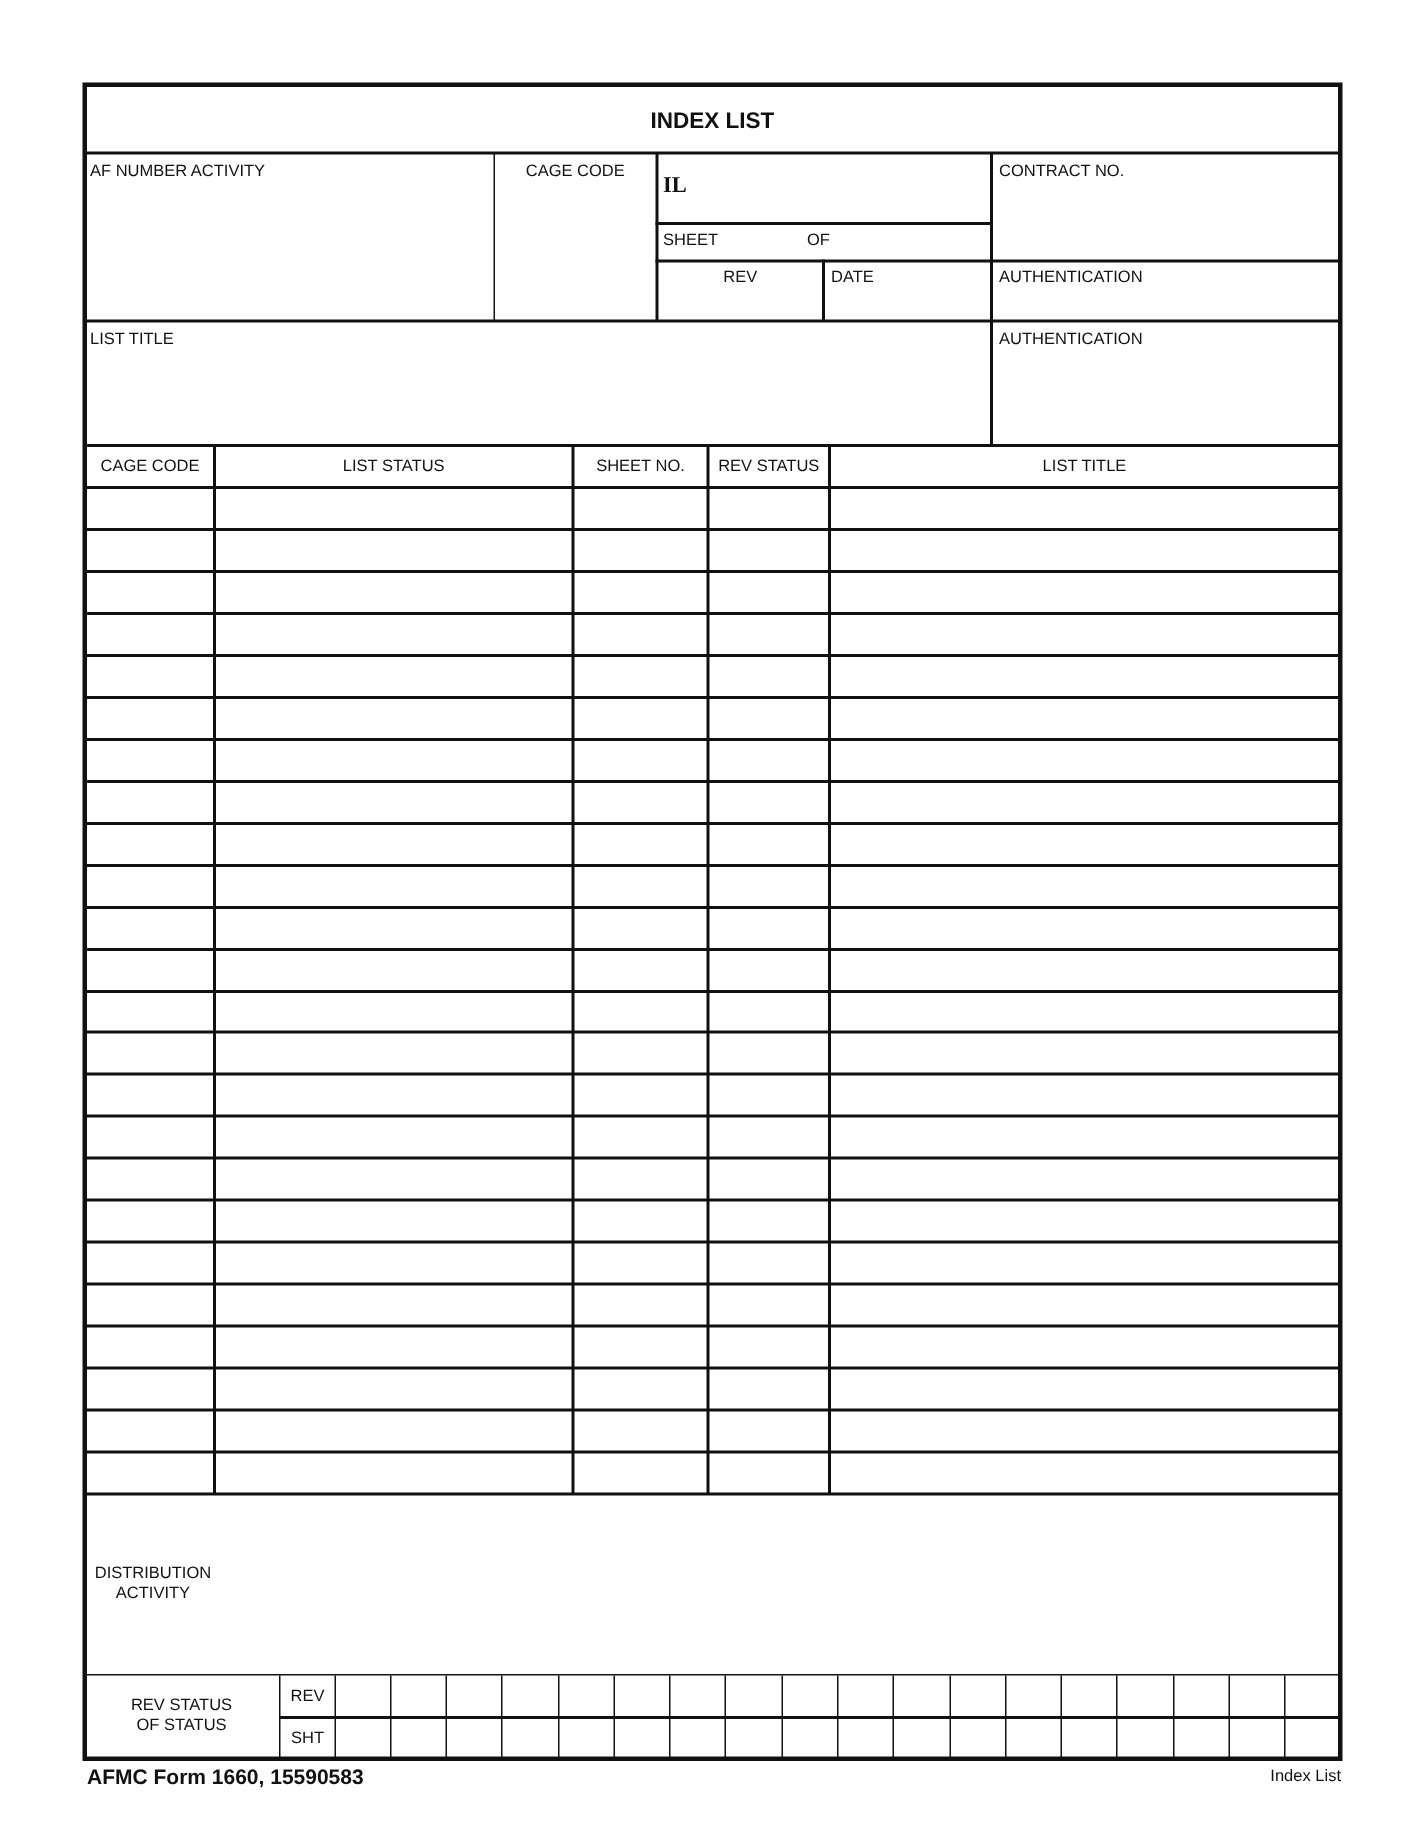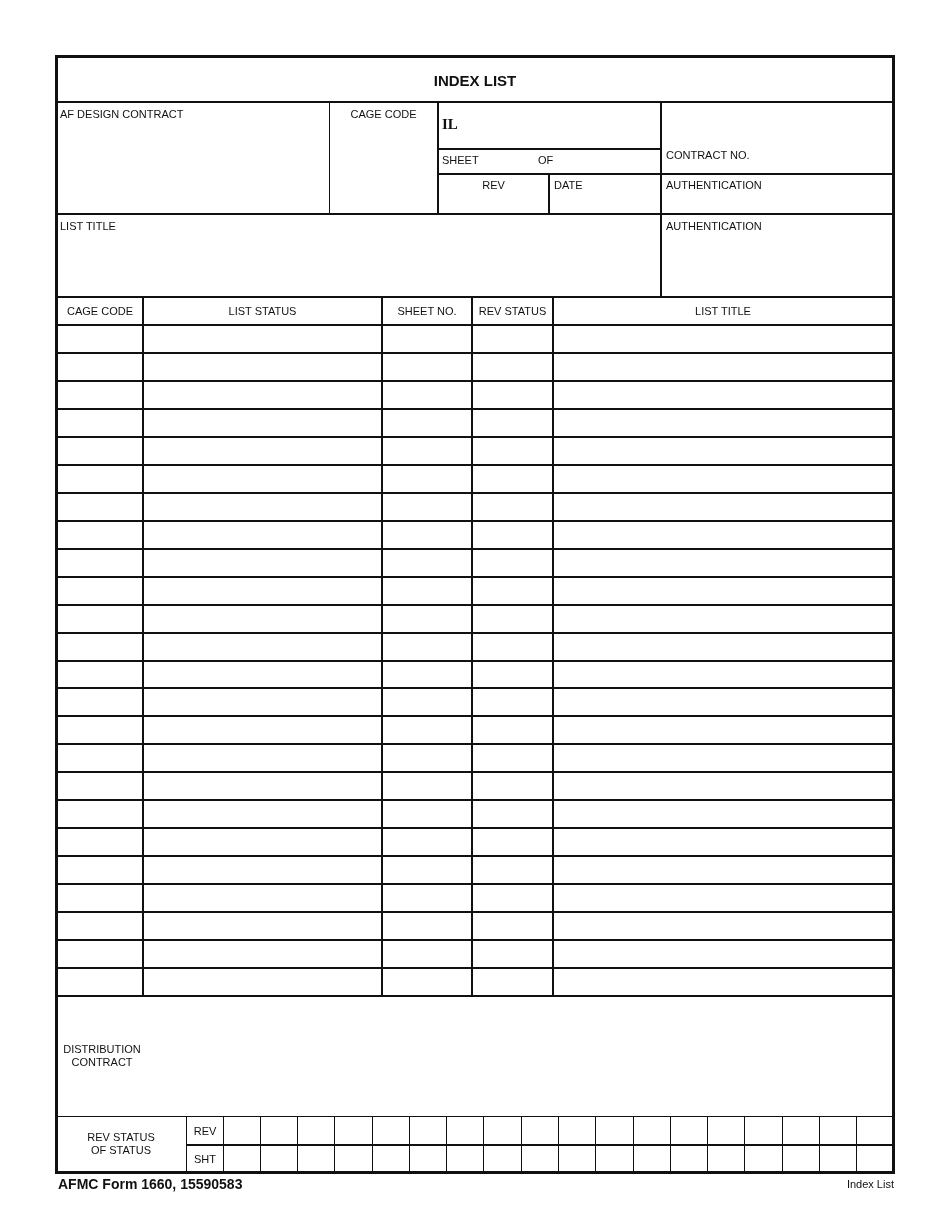--- a/index.html
+++ b/index.html
@@ -33,40 +33,40 @@
 
   <div class="vline thin" style="left:329px; top:102px; height:112px;"></div>
   <div class="vline" style="left:437px; top:102px; height:112px;"></div>
   <div class="vline" style="left:660px; top:102px; height:195px;"></div>
   <div class="vline" style="left:548px; top:173px; height:41px;"></div>
 
   <div class="hline" style="left:437px; top:148px; width:224px;"></div>
   <div class="hline" style="left:437px; top:173px; width:457px;"></div>
   <div class="hline" style="left:57px; top:213px; width:837px;"></div>
 
-  <div class="lbl" style="left:60px; top:108px;">AF DESIGN CONTRACT</div>
+  <div class="lbl" style="left:60px; top:108px;">AF NUMBER ACTIVITY</div>
   <div class="field" style="left:58px; top:122px; width:270px; height:90px;"></div>
 
   <div class="lbl" style="left:330px; top:108px; width:107px; text-align:center;">CAGE CODE</div>
   <div class="field" style="left:331px; top:122px; width:105px; height:90px;"></div>
 
   <div class="il">IL</div>
   <div class="field" style="left:462px; top:104px; width:196px; height:43px;"></div>
 
   <div class="lbl" style="left:442px; top:154px;">SHEET</div>
   <div class="field" style="left:480px; top:150px; width:80px; height:22px;"></div>
   <div class="lbl" style="left:538px; top:154px;">OF</div>
   <div class="field" style="left:585px; top:150px; width:74px; height:22px;"></div>
 
   <div class="lbl" style="left:439px; top:179px; width:109px; text-align:center;">REV</div>
   <div class="field" style="left:439px; top:193px; width:108px; height:19px;"></div>
   <div class="lbl" style="left:554px; top:179px;">DATE</div>
   <div class="field" style="left:551px; top:193px; width:108px; height:19px;"></div>
 
-  <div class="lbl" style="left:666px; top:108px;margin-top:41px;">CONTRACT NO.</div>
+  <div class="lbl" style="left:666px; top:108px;">CONTRACT NO.</div>
   <div class="field" style="left:663px; top:122px; width:229px; height:50px;"></div>
   <div class="lbl" style="left:666px; top:179px;">AUTHENTICATION</div>
   <div class="field" style="left:663px; top:193px; width:229px; height:19px;"></div>
 
   <div class="lbl" style="left:60px; top:220px;">LIST TITLE</div>
   <div class="field" style="left:58px; top:234px; width:600px; height:62px;"></div>
   <div class="lbl" style="left:666px; top:220px;">AUTHENTICATION</div>
   <div class="field" style="left:663px; top:234px; width:229px; height:62px;"></div>
   <div class="hline" style="left:57px; top:296px; width:837px;"></div>
 
@@ -272,21 +272,21 @@
     </div>
 
   <div class="vline" style="left:142px; top:297px; height:699px;"></div>
   <div class="vline" style="left:381px; top:297px; height:699px;"></div>
   <div class="vline" style="left:471px; top:297px; height:699px;"></div>
   <div class="vline" style="left:552px; top:297px; height:699px;"></div>
 
   <div class="hline" style="left:57px; top:995px; width:837px;"></div>
   <div class="dist">
     <div>DISTRIBUTION</div>
-    <div>CONTRACT</div>
+    <div>ACTIVITY</div>
   </div>
   <div class="field" style="left:150px; top:998px; width:742px; height:118px;"></div>
 
   <div class="hline thin" style="left:57px; top:1116px; width:837px;"></div>
   <div class="hline" style="left:186px; top:1144px; width:708px;"></div>
   <div class="vline thin" style="left:186px; top:1117px; height:56px;"></div>
   <div class="revstat">
     <div>REV STATUS</div>
     <div>OF STATUS</div>
   </div>

